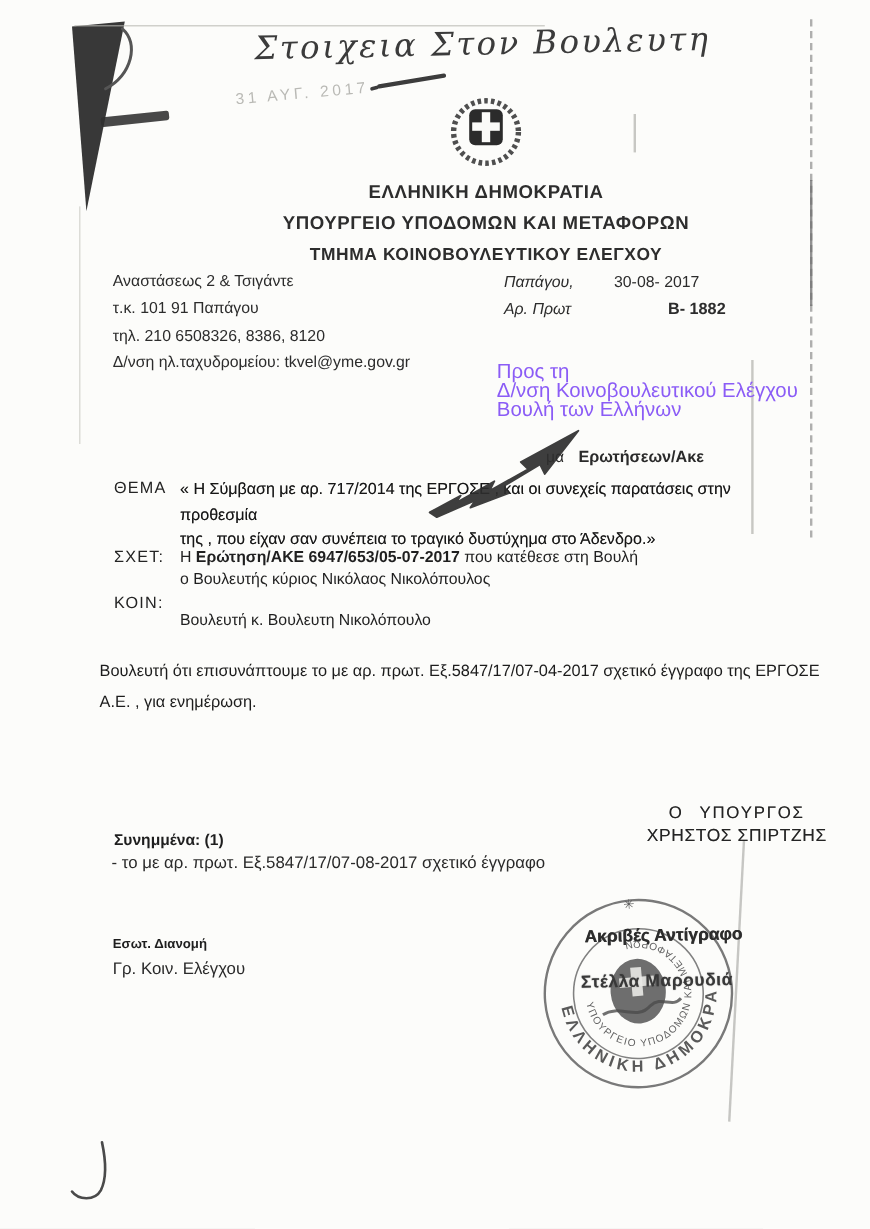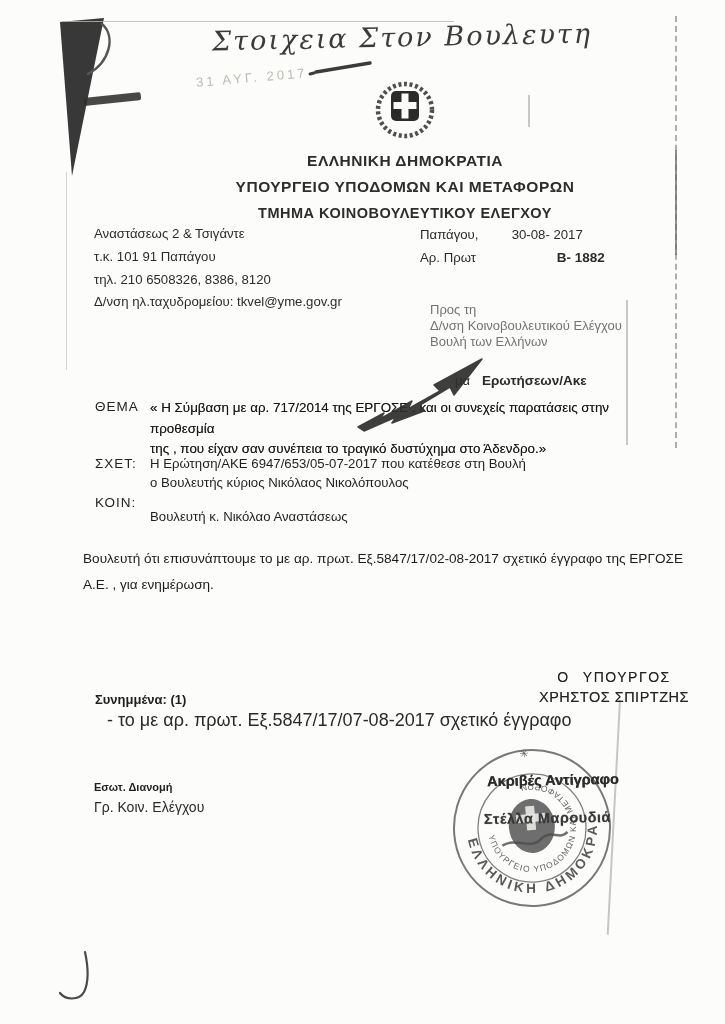--- a/index.html
+++ b/index.html
@@ -36,40 +36,40 @@
   
   .emblem{left:372px;top:78px;}
   .header-block{left:155px;top:148px;width:500px;text-align:center;color:#2d2d2d;}
   .header-block .hl{font-weight:bold;line-height:26px;letter-spacing:.5px;}
   .hl1{font-size:15.5px;}
   .hl2{font-size:15.5px;}
   .hl3{font-size:14.5px;letter-spacing:1px;}
   
   .contact{left:94px;top:223px;font-size:13.2px;line-height:22.8px;color:#2c2c2c;white-space:nowrap;}
   .protocol{left:420px;top:223px;font-size:13.2px;line-height:23px;color:#2c2c2c;white-space:nowrap;}
-  .protocol .lbl{display:inline-block;width:88px;}
+  .protocol .lbl{display:inline-block;width:88px;font-style:italic;}
   .protocol .num{font-weight:bold;font-size:13.5px;padding-left:45px;}
   
-  .recipient{left:430px;top:302px;font-size:13px;line-height:15.8px;color:#737373;white-space:nowrap;}
+  .recipient{left:414px;top:302px;font-size:17px;line-height:15.8px;color:#8b5cf6;white-space:nowrap;}
   .dept-line{left:455px;top:373px;font-size:13px;white-space:nowrap;color:#2a2a2a;}
   .dept-line .b{font-weight:bold;font-size:13.5px;margin-left:12px;}
   .arrow-svg{left:354px;top:355px;z-index:3;}
   
   .field-label{font-size:13.5px;letter-spacing:1px;color:#242424;}
   .subject-label{left:95px;top:399px;}
   .subject-text{left:150px;top:398px;width:520px;font-size:13.4px;line-height:20.5px;color:#161616;text-shadow:0 0 .5px rgba(0,0,0,.5);}
   .ref-label{left:95px;top:456px;}
   .ref-text{left:150px;top:455px;width:520px;font-size:13.2px;line-height:18.5px;color:#1f1f1f;}
-  .ref-text .b{font-weight:normal;}
+  .ref-text .b{font-weight:bold;}
   .cc-label{left:95px;top:495px;}
   .cc-text{left:150px;top:509px;font-size:13.2px;color:#1f1f1f;}
   .body-text{left:83px;top:546px;width:600px;font-size:13.6px;line-height:26px;color:#1c1c1c;}
   
   .attach-label{left:95px;top:692px;font-size:13px;font-weight:bold;color:#1e1e1e;}
-  .attach-item{left:107px;top:710px;font-size:18px;color:#2a2a2a;white-space:nowrap;}
+  .attach-item{left:93px;top:710px;font-size:14px;color:#2a2a2a;white-space:nowrap;}
   .signature{left:502px;top:669px;width:224px;text-align:center;color:#242424;text-shadow:0 0 .4px rgba(0,0,0,.45);}
   .sig-title{font-size:14px;letter-spacing:1.5px;word-spacing:8px;margin-bottom:4px;}
   .sig-name{font-size:14.5px;letter-spacing:.5px;}
   .stamp-svg{left:441px;top:737px;transform:rotate(-5deg);opacity:.92;}
   .certify{left:487px;top:772px;font-size:14.5px;font-weight:600;color:#2c2c2c;transform:rotate(-1deg);text-shadow:.4px 0 0 #444;z-index:4;white-space:nowrap;}
   .officer{left:484px;top:810px;font-size:14.5px;font-weight:600;letter-spacing:.5px;color:#383838;transform:rotate(-1deg);text-shadow:0 0 1px rgba(60,60,60,.6);z-index:4;white-space:nowrap;}
   .internal-label{left:94px;top:781px;font-size:11px;font-weight:bold;color:#1e1e1e;}
   .internal-line{left:94px;top:799px;font-size:14px;color:#2a2a2a;}
   .corner-svg{left:52px;top:14px;}
   .underline-svg{left:308px;top:58px;}
@@ -151,24 +151,24 @@
 
   <div class="abs field-label ref-label">ΣΧΕΤ:</div>
   <div class="abs ref-text">
     <div>
       <span>Η </span><span class="b">Ερώτηση/ΑΚΕ 6947/653/05-07-2017</span><span> που κατέθεσε στη Βουλή</span>
     </div>
     <div>ο Βουλευτής κύριος Νικόλαος Νικολόπουλος</div>
   </div>
 
   <div class="abs field-label cc-label">ΚΟΙΝ:</div>
-  <div class="abs cc-text">Βουλευτή κ. Νικόλαο Αναστάσεως</div>
+  <div class="abs cc-text">Βουλευτή κ. Βουλευτη Νικολόπουλο</div>
 
   <div class="abs body-text">
-    <div>Βουλευτή ότι επισυνάπτουμε το με αρ. πρωτ. Εξ.5847/17/02-08-2017 σχετικό έγγραφο της ΕΡΓΟΣΕ</div>
+    <div>Βουλευτή ότι επισυνάπτουμε το με αρ. πρωτ. Εξ.5847/17/07-04-2017 σχετικό έγγραφο της ΕΡΓΟΣΕ</div>
     <div>Α.Ε. , για ενημέρωση.</div>
   </div>
 
   <div class="abs attach-label">Συνημμένα: (1)</div>
   <div class="abs attach-item">- το με αρ. πρωτ. Εξ.5847/17/07-08-2017 σχετικό έγγραφο</div>
 
   <div class="abs signature">
     <div class="sig-title">Ο ΥΠΟΥΡΓΟΣ</div>
     <div class="sig-name">ΧΡΗΣΤΟΣ ΣΠΙΡΤΖΗΣ</div>
   </div>

